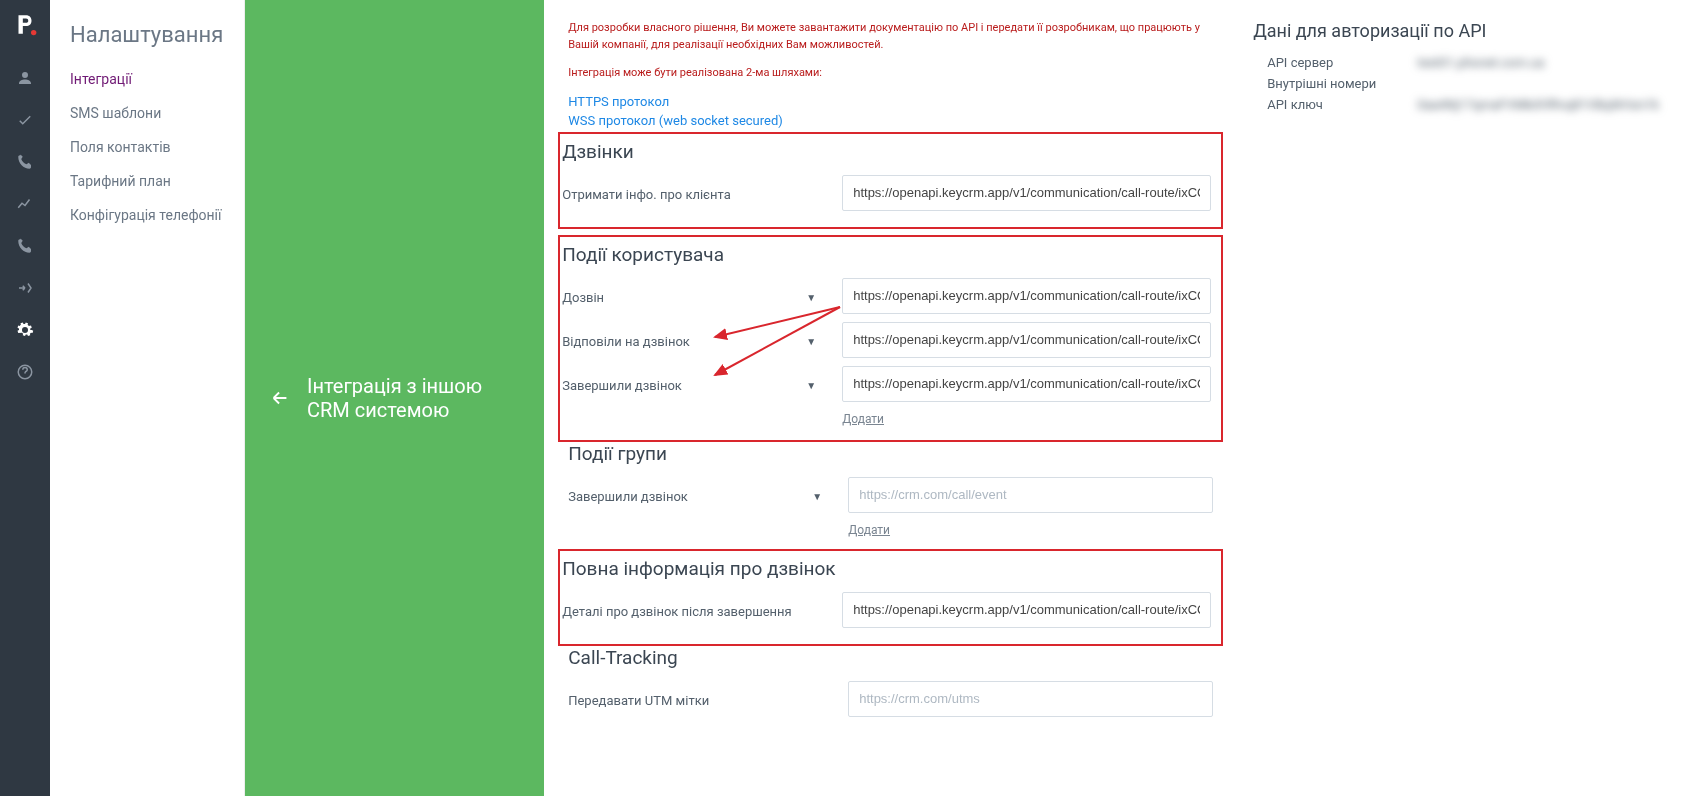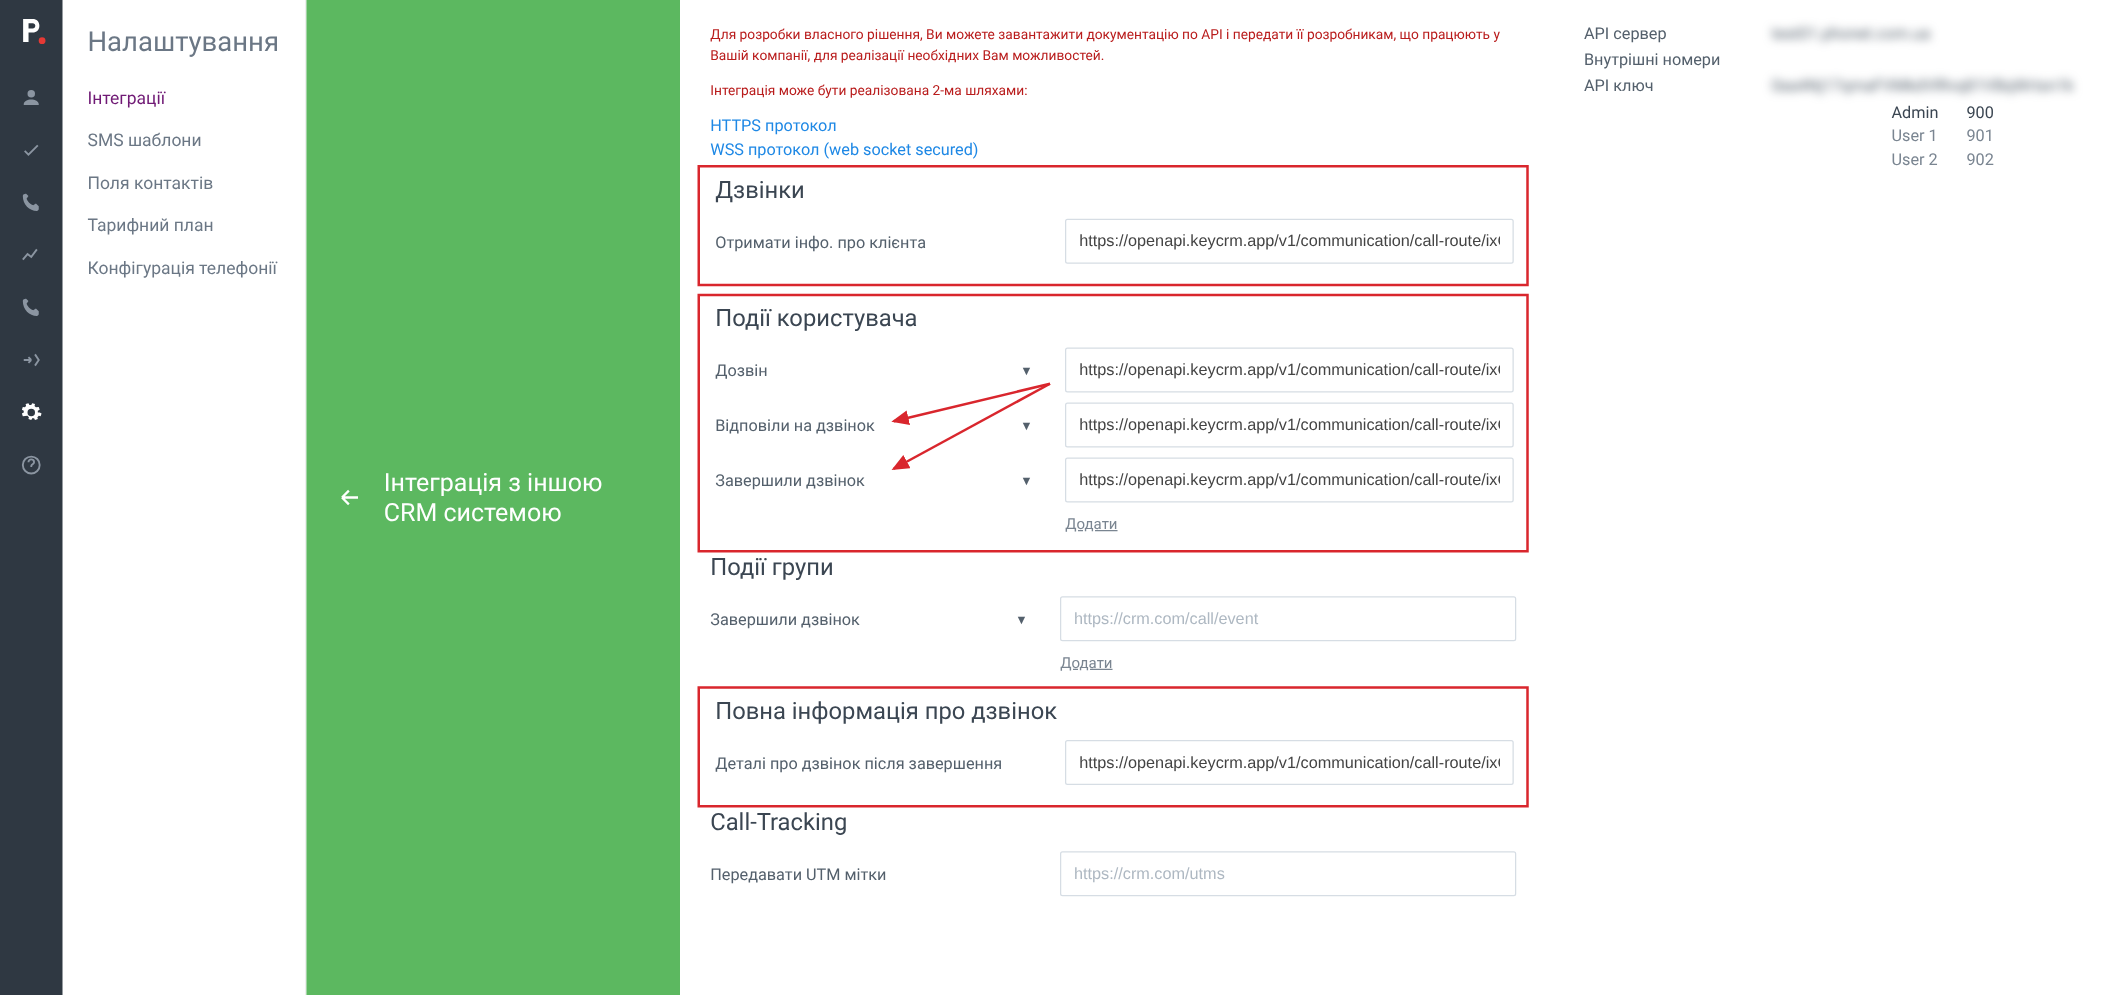--- a/index.html
+++ b/index.html
@@ -18,21 +18,21 @@
 .main{flex:1;display:flex;flex-direction:row;overflow:auto}
 .header{background:#5cb860;color:#fff;padding:16px 24px;display:flex;align-items:center;gap:16px}
 .header .back{cursor:pointer;display:flex;align-items:center}
 .header h1{font-size:20px;font-weight:400}
 .content{display:flex;padding:20px 24px;gap:40px}
 .col-left{width:645px}
 .col-right{flex:1}
 .intro{color:#b91c1c;font-size:11px;line-height:1.5;margin-bottom:12px}
 .links a{display:block;color:#1e88e5;text-decoration:none;font-size:13px;margin-bottom:4px;cursor:pointer}
 .section-title{font-size:19px;color:#3b4652;font-weight:400;margin-top:0;margin-bottom:12px}
-.hl-box{border:2px solid #d9262d;padding:6px 10px 8px 12px;margin-left:-10px;margin-right:-10px}
+.hl-box{border:2px solid #d9262d;padding:6px 10px 8px 2px;margin-left:-10px;margin-right:-10px}
 .row{display:flex;min-height:40px;margin-bottom:4px}
 .row-label{width:280px;color:#54606c;font-size:13px;display:flex;align-items:center;justify-content:space-between;padding-right:20px}
 .caret{font-size:10px;color:#54606c;margin-right:6px}
 .row input{flex:1;height:36px;border:1px solid #d6dde4;border-radius:2px;padding:0 10px;font-size:13px;color:#444}
 .row input::placeholder{color:#aeb8c2}
 .add-link{margin-left:280px;color:#7a8591;font-size:12px;text-decoration:underline;cursor:pointer;display:inline-block;margin-top:2px;margin-bottom:6px}
 .right-title{font-size:18px;color:#3b4652;font-weight:400;margin-bottom:14px}
 .right-desc{color:#54606c;font-size:13px;margin-bottom:14px}
 .api-row{display:flex;font-size:13px;margin-bottom:6px}
 .api-row .k{width:150px;color:#54606c}
@@ -190,43 +190,30 @@
         <div class="section-title">Call-Tracking</div>
         <div class="row">
           <div class="row-label">Передавати UTM мітки</div>
           <input type="text" placeholder="https://crm.com/utms" style="">
         </div>
 
         
       </div>
 
       <div class="col-right">
+        <div class="right-title">Дані для авторизації по API</div>
         <div style="padding-left:14px">
           <div class="api-row">
               <div class="k">API сервер</div>
               <div class="v blur">test01.phonet.com.ua</div>
             </div>
           <div class="api-row">
               <div class="k">Внутрішні номери</div>
             </div>
           <div class="api-row">
               <div class="k">API ключ</div>
               <div class="v blur">0aa4Nj17qmaFVMkdVlRvq81VBqWrtsn1k</div>
             </div>
         </div>
-        <div class="ext-table">
-          <div class="ext-row" style="color:#3b4652">
-              <div class="n">Admin</div>
-              <div>900</div>
-            </div>
-          <div class="ext-row">
-              <div class="n">User 1</div>
-              <div>901</div>
-            </div>
-          <div class="ext-row">
-              <div class="n">User 2</div>
-              <div>902</div>
-            </div>
-        </div>
       </div>
     </div>
   </div>
 </div>
 
 </body></html>

